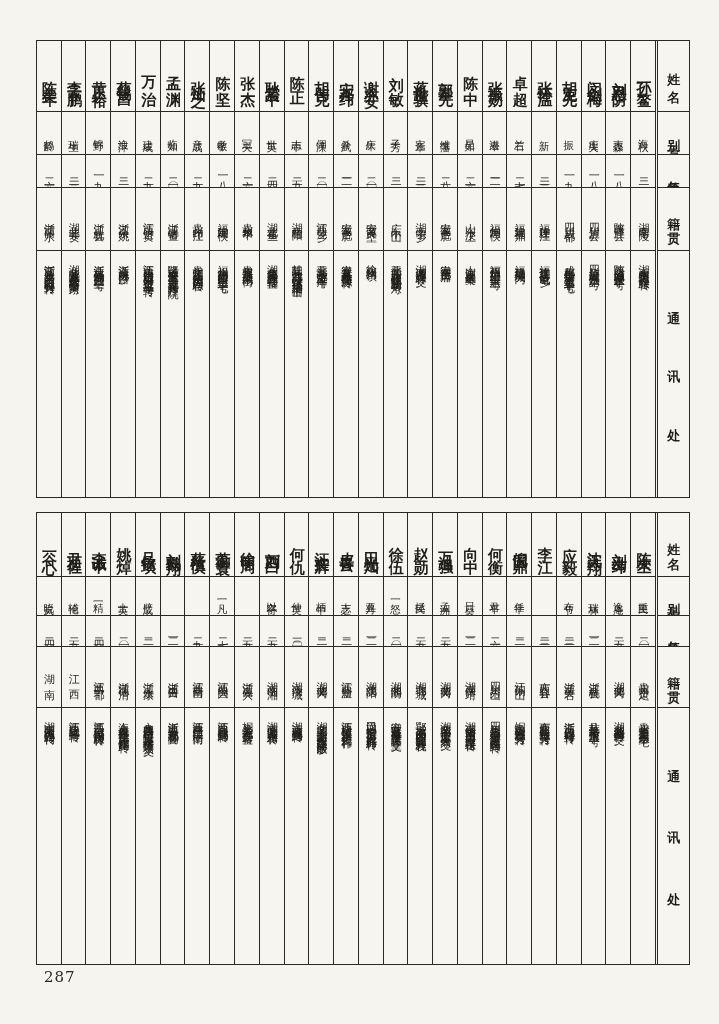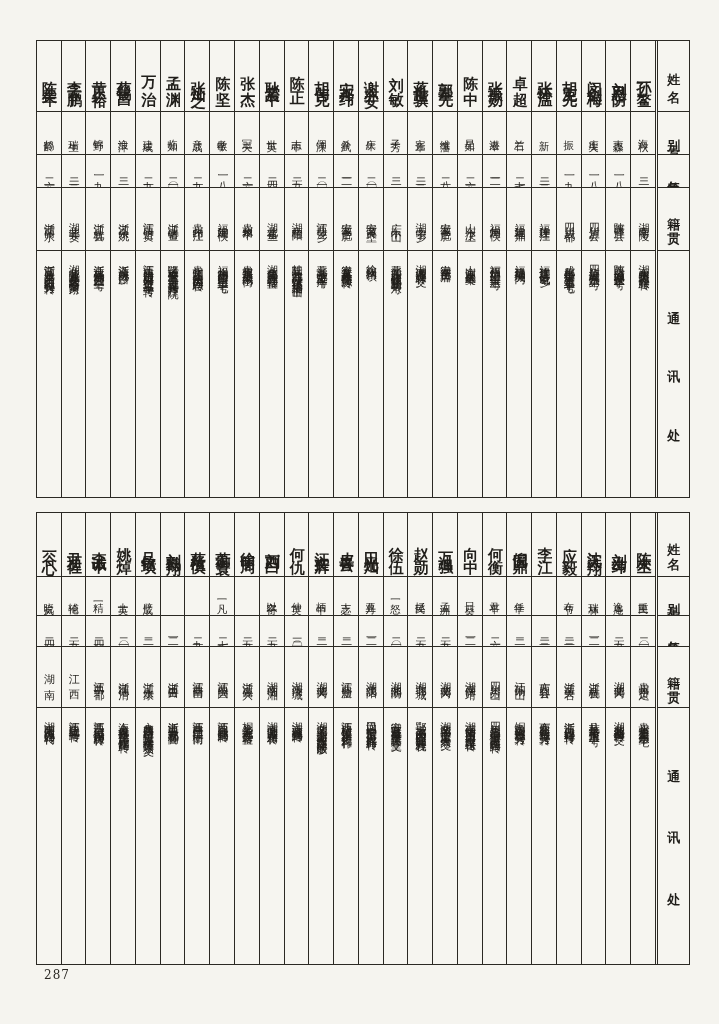--- a/index.html
+++ b/index.html
@@ -43,21 +43,21 @@
     white-space:normal;
   }
   .name-t{font-size:15px;font-weight:700;}
   .alias-t{font-size:10.5px;letter-spacing:2px;}
   .age-t{font-size:11px;}
   .origin-t{font-size:11px;}
   .address-t{font-size:11px;letter-spacing:1.5px;padding-top:5px;max-height:100%;}
   .hdr-t{font-size:13px;font-weight:700;}
   .page-number{
     position:absolute;left:44px;top:968px;
-    font-size:12px;color:#2a2824;
+    font-size:15px;color:#2a2824;
     font-family:"DejaVu Serif","Liberation Serif",serif;
     letter-spacing:1px;
   }
 </style>
 </head>
 <body>
 
 <div class="sheet">
 
   <div class="dtable t1" id="table-top">

